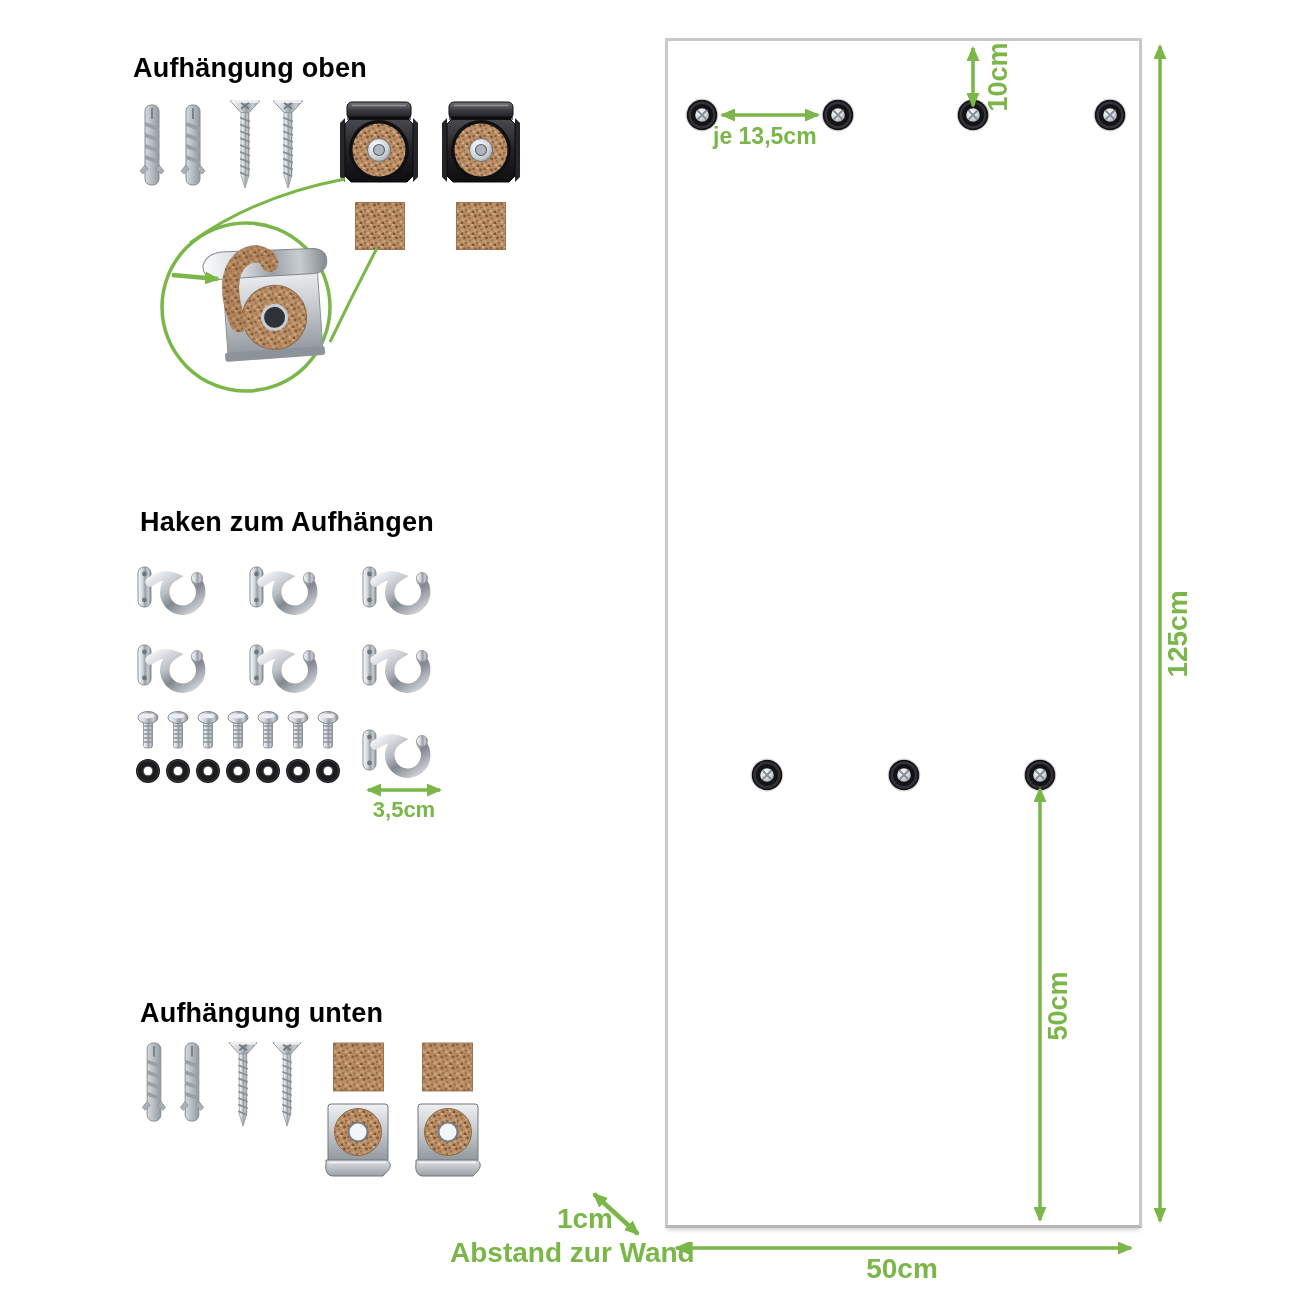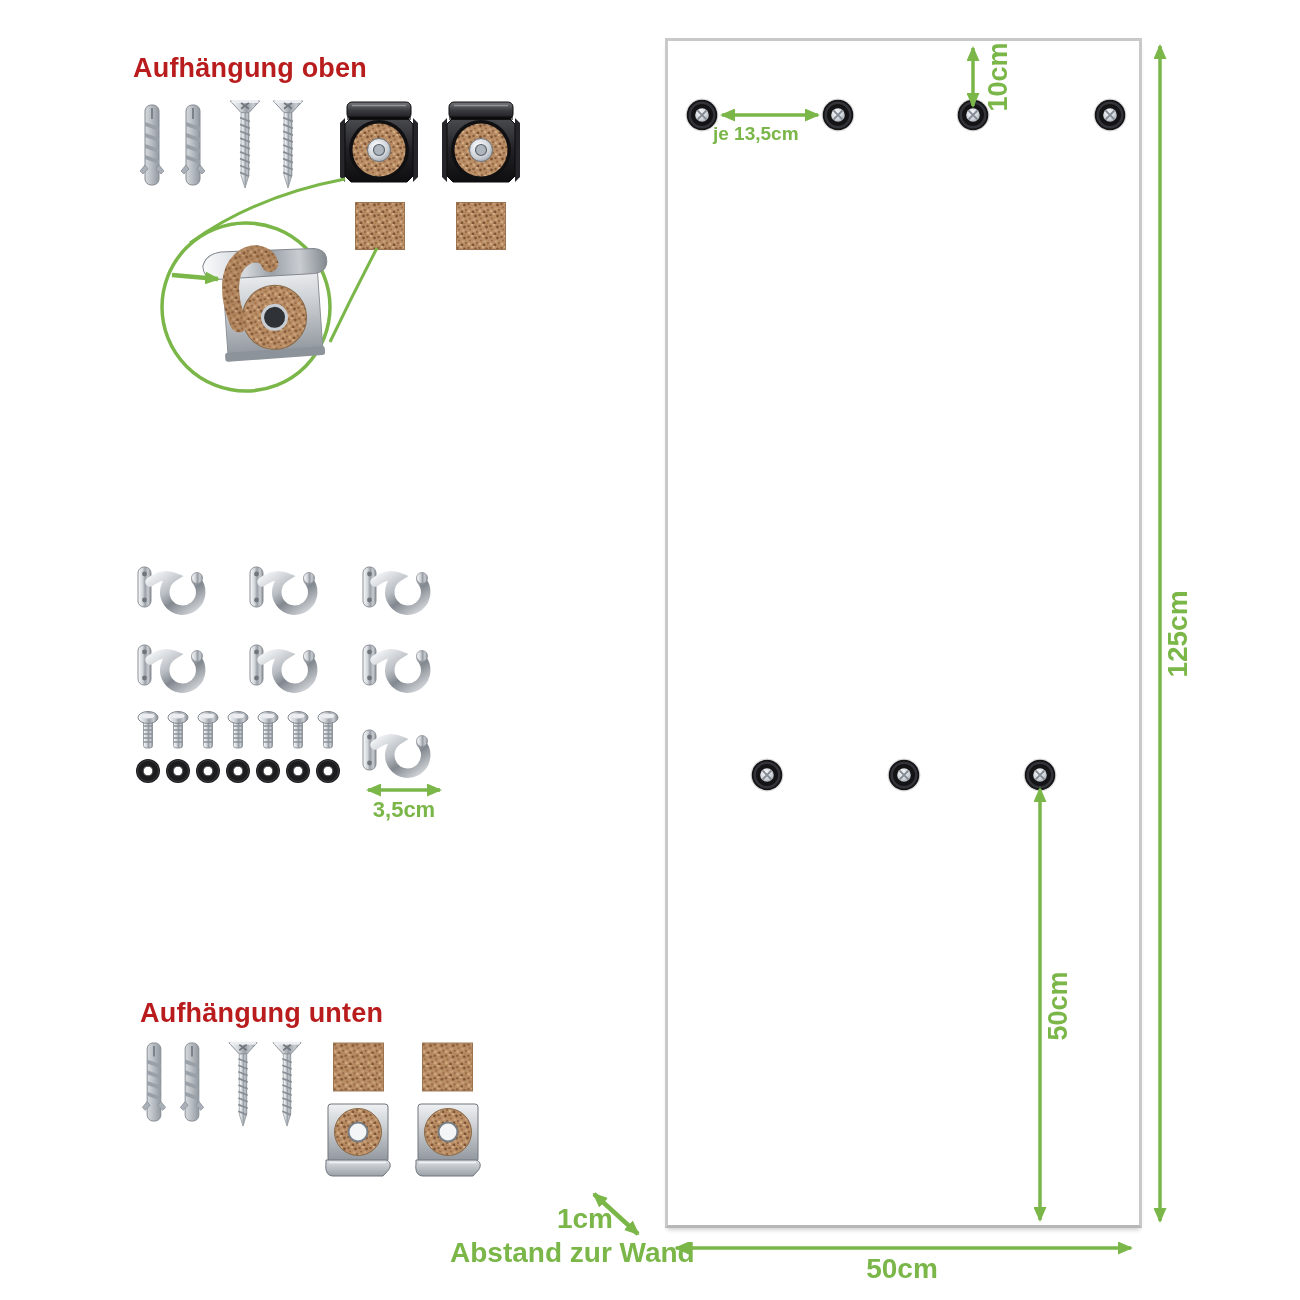--- a/index.html
+++ b/index.html
@@ -1,21 +1,21 @@
 <!DOCTYPE html>
 <html><head>
 <meta charset="utf-8">
 <style>
   html,body{margin:0;padding:0;background:#ffffff;}
   .canvas{
     position:relative;width:1300px;height:1300px;background:#ffffff;overflow:hidden;
     font-family:"Liberation Sans", sans-serif;
   }
   .heading{
-    position:absolute;color:#b91c1c;font-weight:bold;font-size:27px;letter-spacing:0.2px;white-space:nowrap;
+    position:absolute;color:#000000;font-weight:bold;font-size:27px;letter-spacing:0.2px;white-space:nowrap;
   }
   .glabel{
     position:absolute;color:#7ab648;font-weight:bold;white-space:nowrap;
   }
   .rot{display:flex;align-items:center;justify-content:center;transform:rotate(-90deg);}
   .panel{
     position:absolute;left:665px;top:38px;width:477px;height:1190px;box-sizing:border-box;
     background:#ffffff;border:3px solid #c9c9c9;border-bottom-color:#b7b7b7;
     box-shadow:0 4px 4px -2px rgba(0,0,0,0.18);
   }
@@ -183,20 +183,21 @@
   <svg class="ico" style="left:439px;top:101px;" width="84" height="88">
       <use href="#sym-cliptop"></use>
     </svg>
   <svg class="ico" style="left:355px;top:202px;" width="50" height="48">
       <use href="#sym-cork"></use>
     </svg>
   <svg class="ico" style="left:456px;top:202px;" width="50" height="48">
       <use href="#sym-cork"></use>
     </svg>
 
+  <div class="heading" style="left:140px;top:507px;">Haken zum Aufhängen</div>
 
   <svg class="ico" style="left:135px;top:551px;" width="84" height="72">
       <use href="#sym-hook"></use>
     </svg>
   <svg class="ico" style="left:247px;top:551px;" width="84" height="72">
       <use href="#sym-hook"></use>
     </svg>
   <svg class="ico" style="left:360px;top:551px;" width="84" height="72">
       <use href="#sym-hook"></use>
     </svg>
@@ -338,21 +339,21 @@
 
     <line x1="1160" y1="46" x2="1160" y2="1221" stroke="#7ab648" stroke-width="3.5" marker-start="url(#ah)" marker-end="url(#ah)"></line>
 
     <line x1="1040" y1="789" x2="1040" y2="1220" stroke="#7ab648" stroke-width="3.5" marker-start="url(#ah)" marker-end="url(#ah)"></line>
 
     <line x1="676" y1="1248" x2="1131" y2="1248" stroke="#7ab648" stroke-width="3.5" marker-start="url(#ah)" marker-end="url(#ah)"></line>
 
     <line x1="594" y1="1194" x2="638" y2="1234" stroke="#7ab648" stroke-width="4.5" marker-start="url(#ah)" marker-end="url(#ah)"></line>
   </svg>
 
-  <div class="glabel lab" style="left:713px;top:123px;font-size:19px;">je 13,5cm</div>
+  <div class="glabel lab" style="left:713px;top:123px;font-size:23px;">je 13,5cm</div>
   <div class="glabel lab rot" style="left:958px;top:62px;width:80px;height:30px;font-size:27px;">10cm</div>
   <div class="glabel lab rot" style="left:1132px;top:619px;width:92px;height:30px;font-size:28px;">125cm</div>
   <div class="glabel lab rot" style="left:1018px;top:992px;width:80px;height:28px;font-size:27px;">50cm</div>
   <div class="glabel lab" style="left:852px;top:1253px;width:100px;text-align:center;font-size:28px;">50cm</div>
   <div class="glabel lab" style="left:523px;top:1203px;width:90px;text-align:right;font-size:28px;">1cm</div>
   <div class="glabel lab" style="left:450px;top:1237px;font-size:28px;">Abstand zur Wand</div>
 
 </div>
 
 </body></html>

